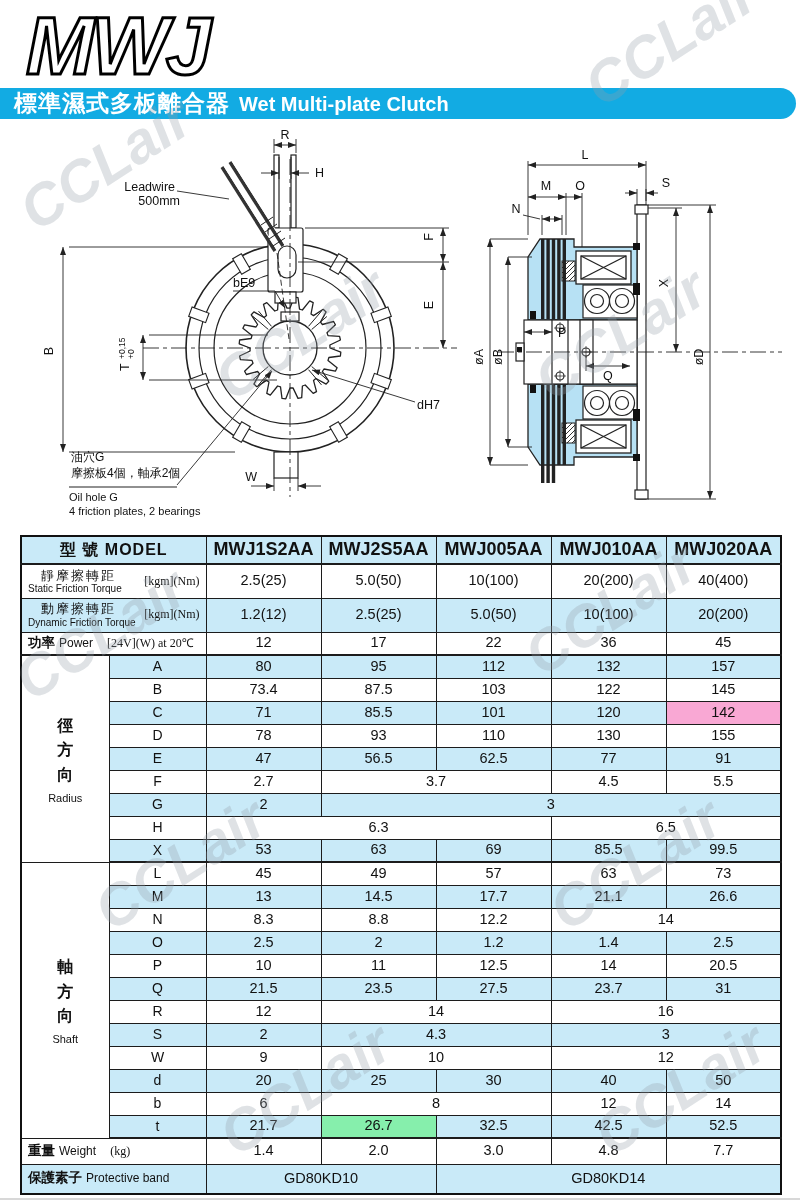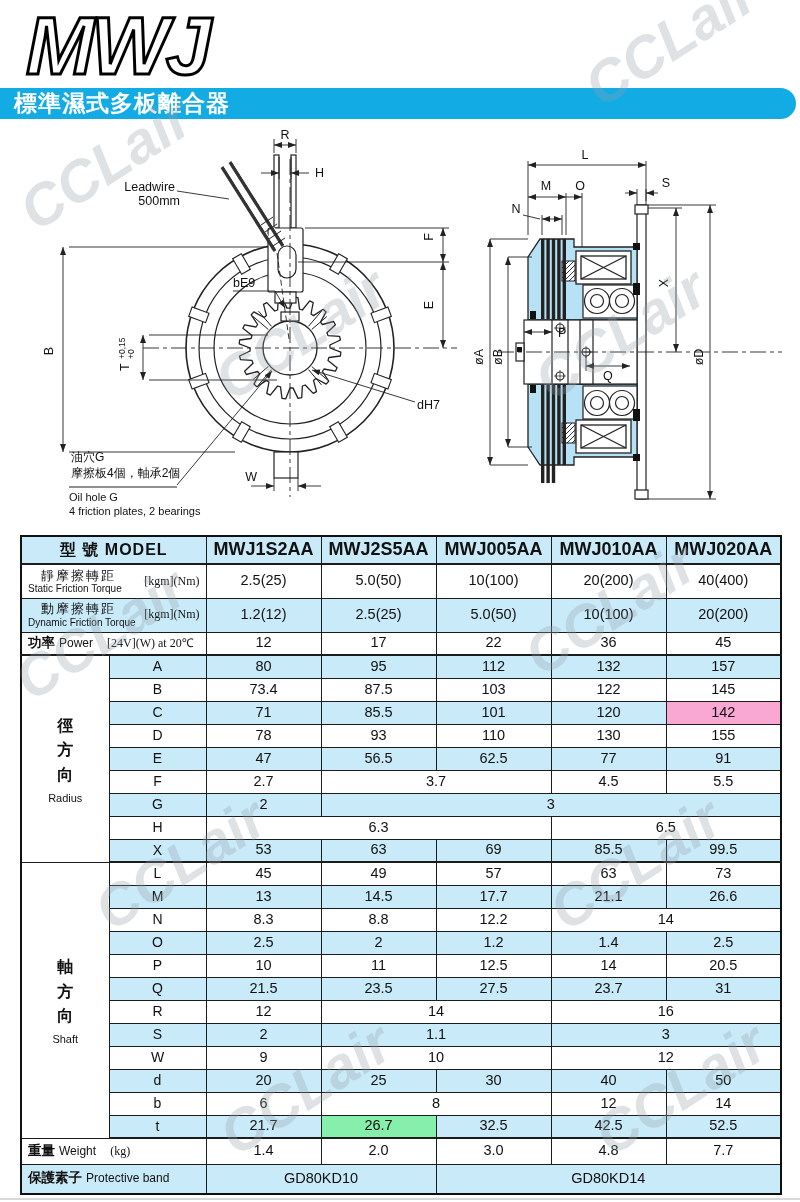--- a/index.html
+++ b/index.html
@@ -60,20 +60,21 @@
       <span class="wm" style="left: 210px; top: 1055px;">CCLair</span>
       <span class="wm" style="left: 585px; top: 1055px;">CCLair</span>
     </div>
 
   <svg class="logo-svg" width="250" height="86" viewBox="0 0 250 86">
     <text x="4" y="70" font-size="82" font-weight="bold" font-style="italic" font-family="Liberation Sans, sans-serif" fill="#ffffff" stroke="#000000" stroke-width="3" letter-spacing="-3">MWJ</text>
   </svg>
 
   <div class="banner" id="banner" style="background: rgb(18, 171, 227);">
     <span class="zh">標準濕式多板離合器</span>
+    <span class="en">Wet Multi-plate Clutch</span>
   </div>
 
   <svg class="draw" style="left:25px;top:125px;" width="450" height="405" viewBox="0 0 450 405">
     <defs>
       <marker id="fa" markerUnits="userSpaceOnUse" markerWidth="10" markerHeight="8" refX="8" refY="3" orient="auto">
         <path d="M0 0 L8 3 L0 6 Z" fill="#222"></path>
         </marker>
       <marker id="fas" markerUnits="userSpaceOnUse" markerWidth="10" markerHeight="8" refX="0" refY="3" orient="auto">
         <path d="M8 0 L0 3 L8 6 Z" fill="#222"></path>
         </marker>
@@ -534,21 +535,21 @@
         </tr>
         <tr class="" style="height: 23px;">
           <td>R</td>
           <td class="dimcell">12</td>
           <td colspan="2" class="dimcell">14</td>
           <td colspan="2" class="dimcell">16</td>
         </tr>
         <tr class="rowblue " style="height: 23px;">
           <td style="background: rgb(201, 234, 248);">S</td>
           <td class="dimcell" style="background: rgb(201, 234, 248);">2</td>
-          <td colspan="2" class="dimcell" style="background: rgb(201, 234, 248);">1.1</td>
+          <td colspan="2" class="dimcell" style="background: rgb(201, 234, 248);">4.3</td>
           <td colspan="2" class="dimcell" style="background: rgb(201, 234, 248);">3</td>
         </tr>
         <tr class="" style="height: 23px;">
           <td>W</td>
           <td class="dimcell">9</td>
           <td colspan="2" class="dimcell">10</td>
           <td colspan="2" class="dimcell">12</td>
         </tr>
         <tr class="rowblue " style="height: 23px;">
           <td style="background: rgb(201, 234, 248);">d</td>

